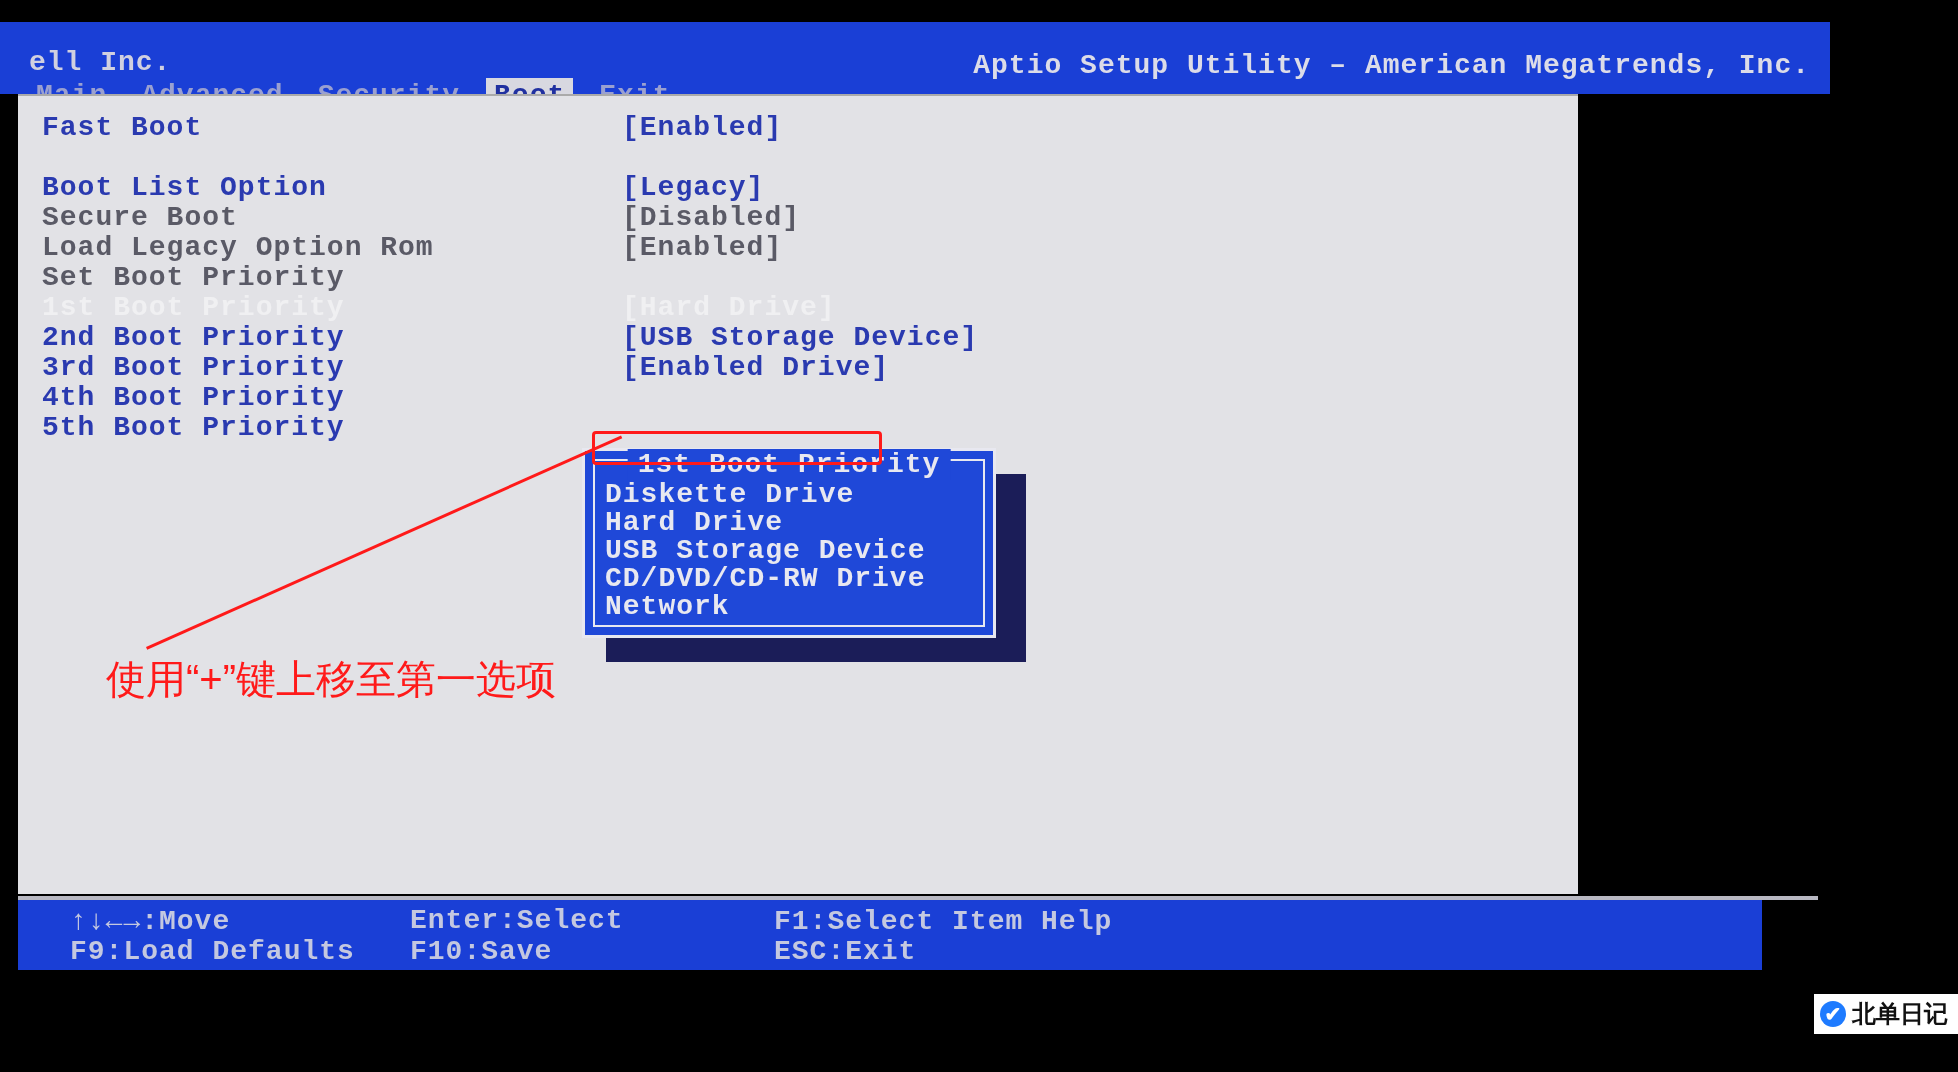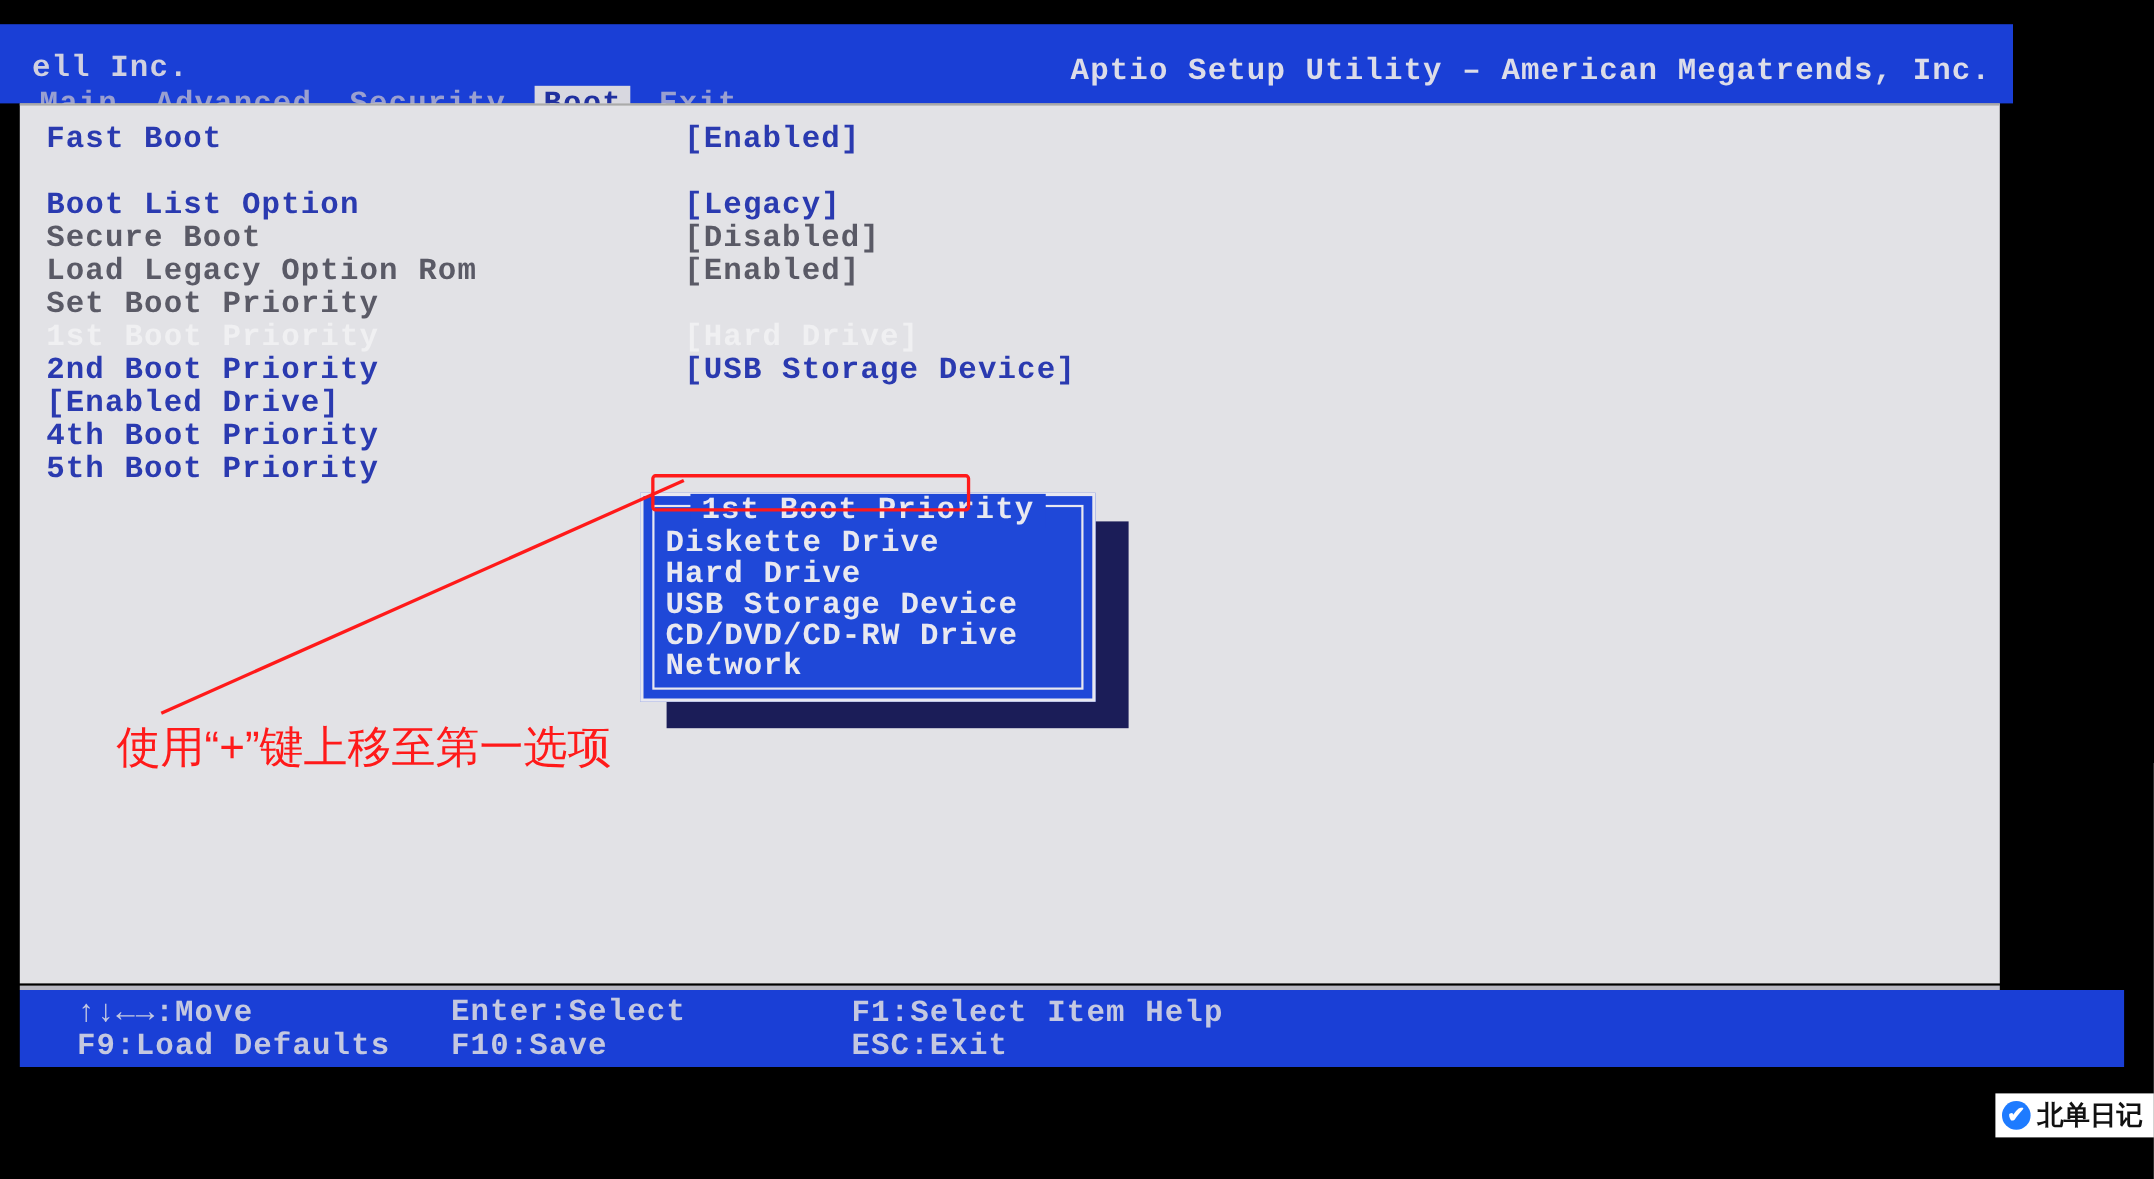--- a/index.html
+++ b/index.html
@@ -55,21 +55,21 @@
     letter-spacing: 1px;
   }
   .tab.active {
     background: #d8d8e0;
     color: #2030a0;
   }
   .main-panel {
     position: absolute;
     left: 18px;
     top: 94px;
-    width: 1800px;
+    width: 1560px;
     height: 800px;
     background: #e2e2e6;
     border-top: 2px solid #aaa;
   }
   .settings {
     position: absolute;
     left: 24px;
     top: 16px;
     width: 1200px;
   }
@@ -152,21 +152,21 @@
     left:18px;
     top:896px;
     width:1800px;
     height:4px;
     background:#b8b8c2;
   }
   .footer {
     position: absolute;
     left: 18px;
     top: 900px;
-    width: 1913px;
+    width: 1744px;
     height: 70px;
     background: #1a3fd6;
     color: #c4c8e0;
   }
   .footer .fcell {
     position: absolute;
     letter-spacing: 1px;
   }
   .watermark {
     position: absolute;
@@ -231,20 +231,21 @@
       </div>
       <div class="row">
         <div class="label sel">1st Boot Priority</div>
         <div class="value sel">[Hard Drive]</div>
       </div>
       <div class="row">
         <div class="label">2nd Boot Priority</div>
         <div class="value">[USB Storage Device]</div>
       </div>
       <div class="row">
+        <div class="label">3rd Boot Priority</div>
         <div class="value">[Enabled Drive]</div>
       </div>
       <div class="row">
         <div class="label">4th Boot Priority</div>
         <div class="value"></div>
       </div>
       <div class="row">
         <div class="label">5th Boot Priority</div>
         <div class="value"></div>
       </div>

